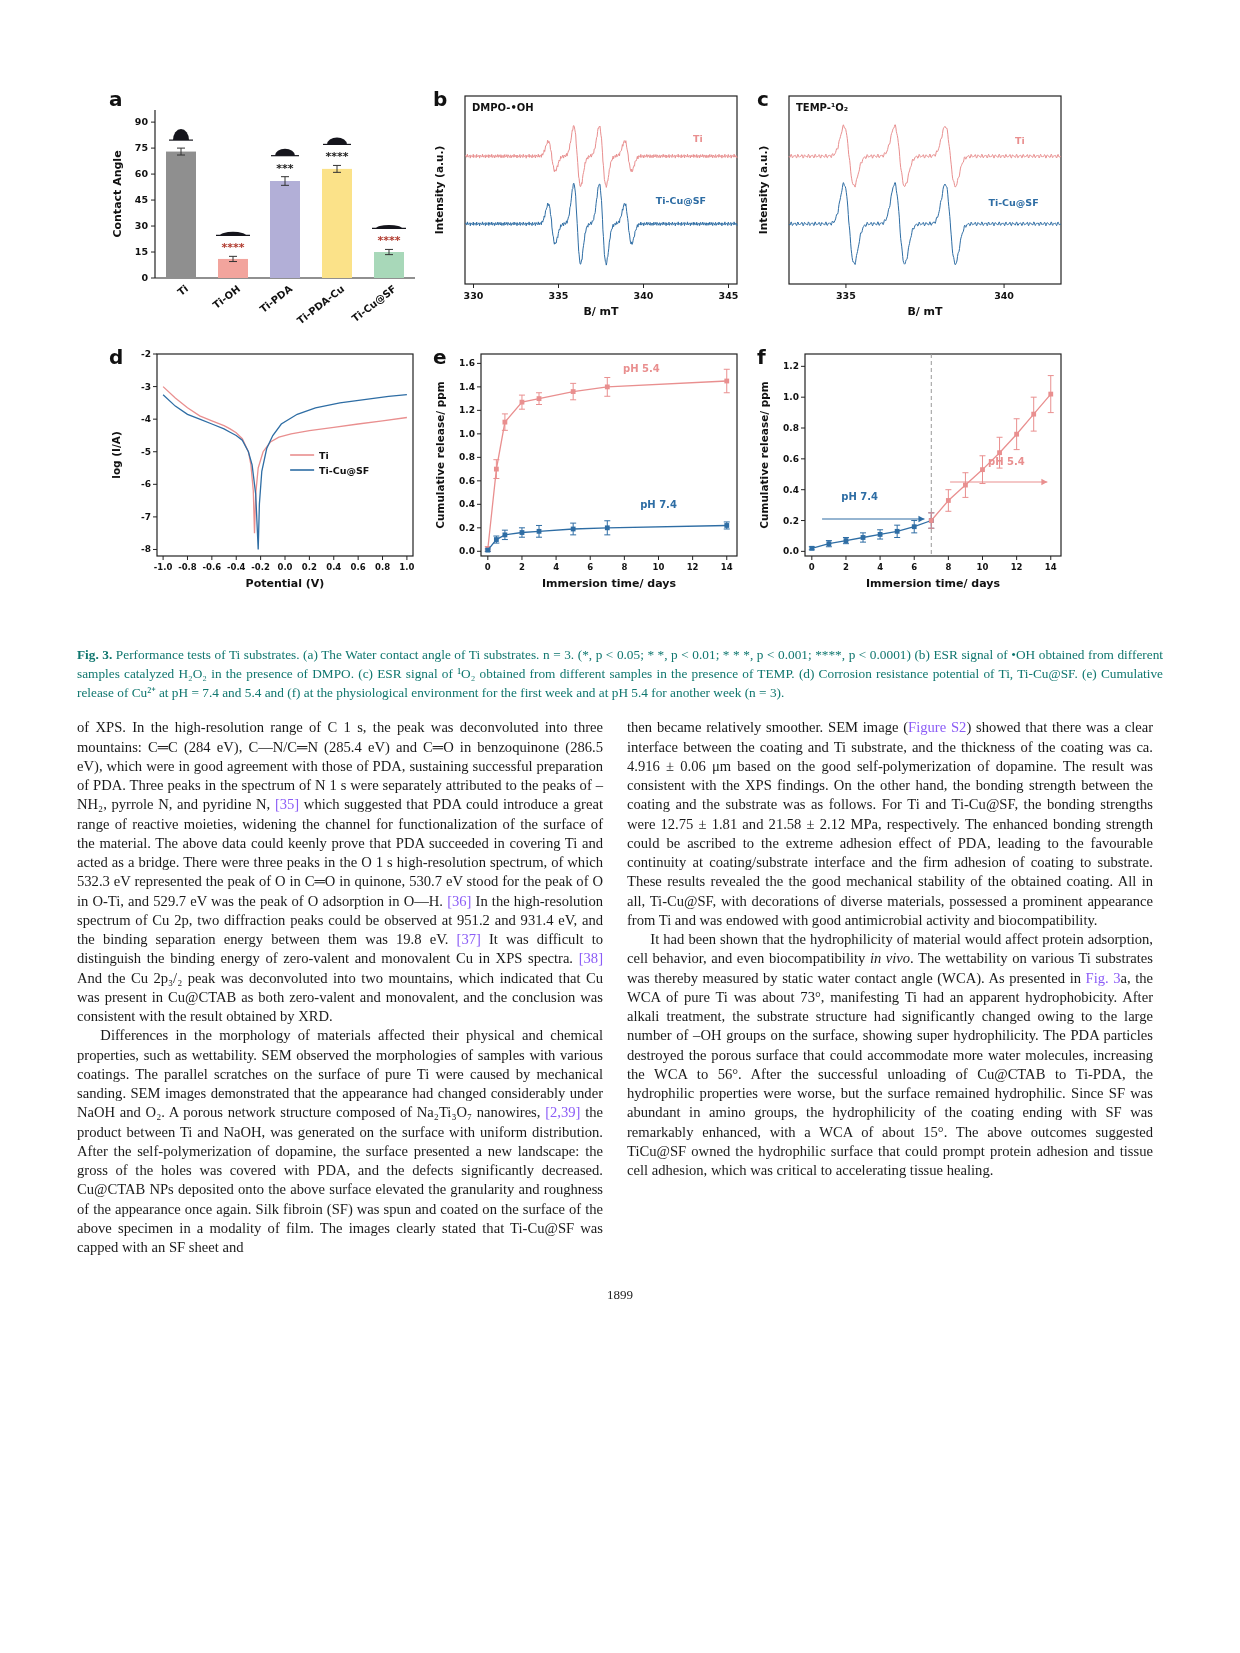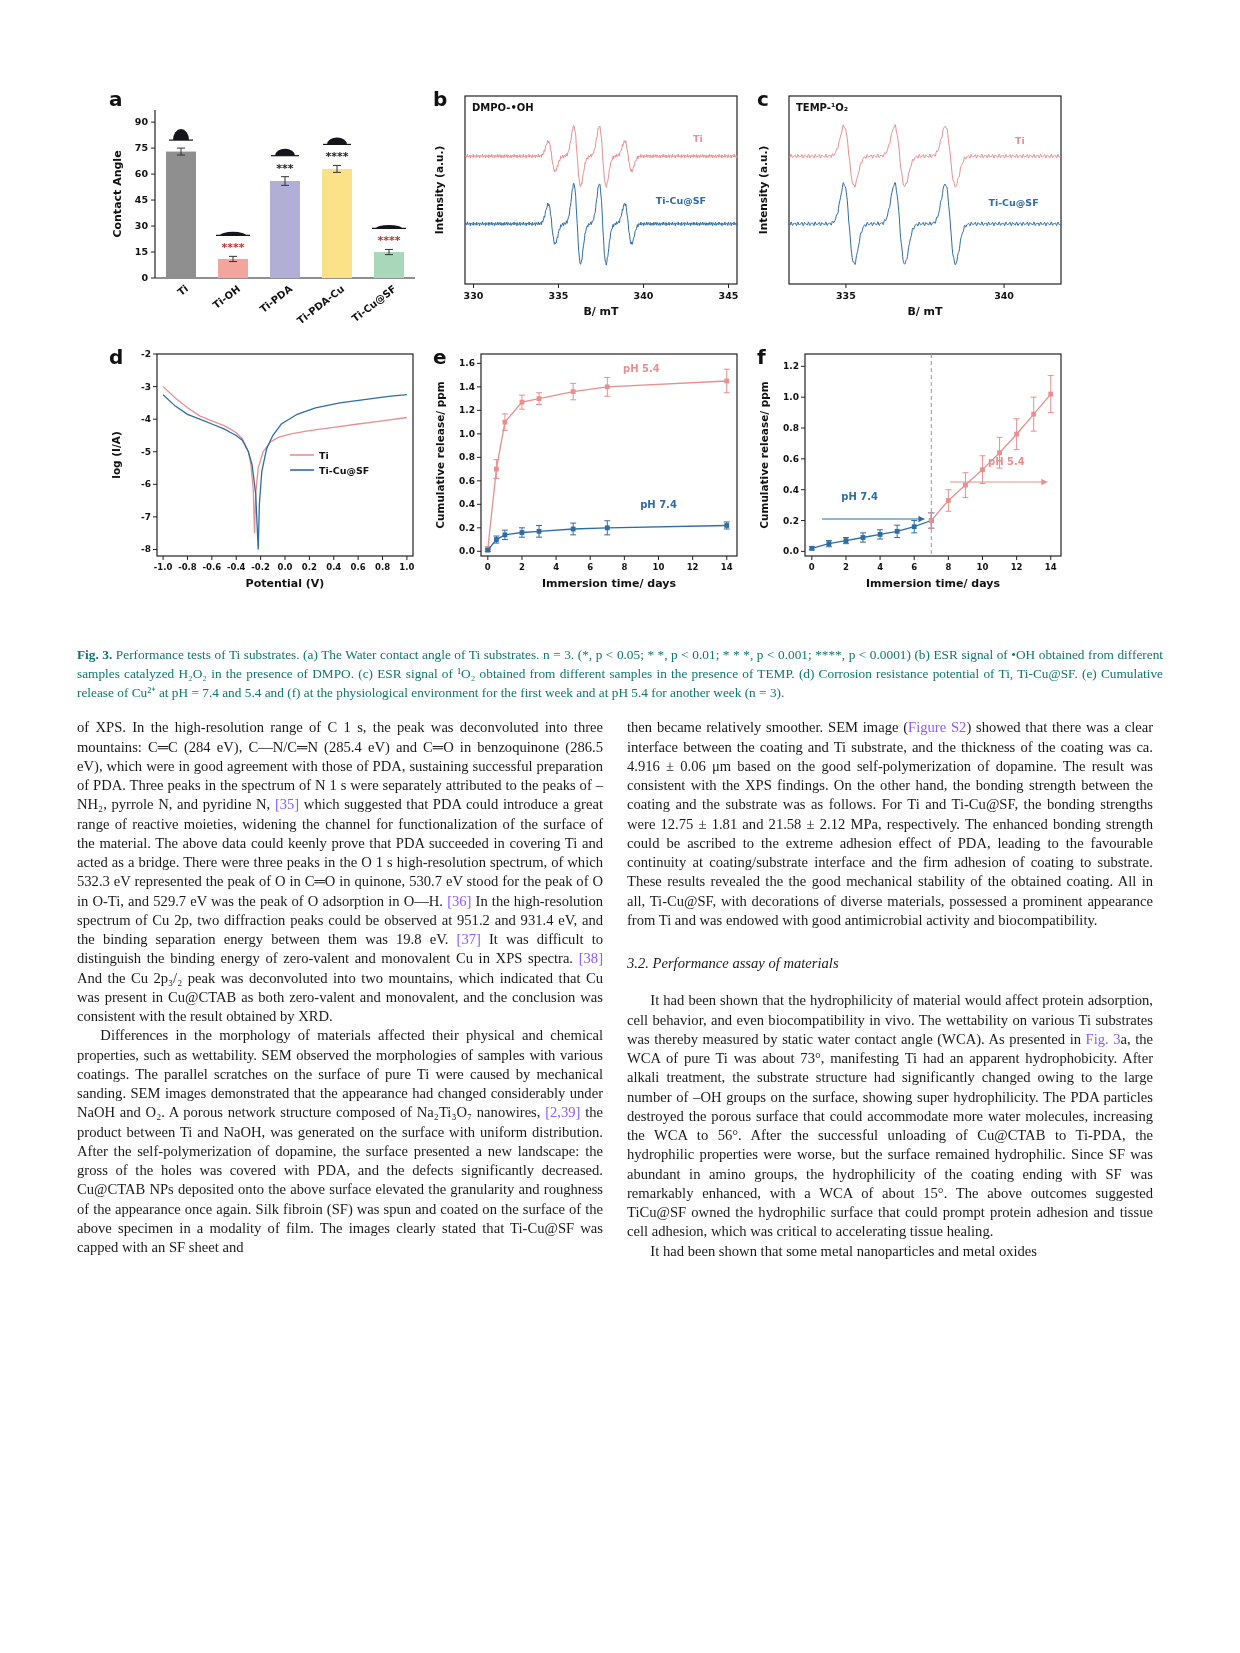--- a/index.html
+++ b/index.html
@@ -7,21 +7,21 @@
   body{width:1240px;height:1653px;font-family:"Liberation Serif",serif;color:#1a1a1a;position:relative;overflow:hidden}
   .page{padding:70px 77px 0 77px}
   header{display:flex;justify-content:space-between;align-items:baseline;font-style:italic;font-size:13px;color:#2b2b2b}
   .figure-block{margin-top:16px}
   .figure-grid{margin-left:30px;display:grid;grid-template-columns:repeat(3,316px);column-gap:8px;row-gap:4px}
   .panel{position:relative}
   .panel svg{display:block}
   .caption{margin-top:21px;font-size:13.3px;line-height:1.44;text-align:justify;color:#0f766e}
   .cite{color:#8b5cf6}
   .bold{font-weight:bold}
-  .ital{}
+  .ital{font-style:italic}
   .body-columns{display:flex;column-gap:24px;margin-top:16px}
   .col{width:526px;font-size:14.6px;line-height:1.32;text-align:justify}
   .para{margin:0}
   .para.indent{text-indent:1.6em}
   .section-heading{font-style:italic;font-weight:normal;font-size:14.6px;margin:24px 0 18px 0}
   footer{text-align:center;margin-top:30px;font-size:13px;color:#222}
 </style>
 </head>
 <body>
 
@@ -404,20 +404,21 @@
     <div class="caption"><span class="bold">Fig. 3.</span><span> Performance tests of Ti substrates. (a) The Water contact angle of Ti substrates. n = 3. (*, p &lt; 0.05; * *, p &lt; 0.01; * * *, p &lt; 0.001; ****, p &lt; 0.0001) (b) ESR signal of •OH obtained from different samples catalyzed H₂O₂ in the presence of DMPO. (c) ESR signal of ¹O₂ obtained from different samples in the presence of TEMP. (d) Corrosion resistance potential of Ti, Ti-Cu@SF. (e) Cumulative release of Cu²⁺ at pH = 7.4 and 5.4 and (f) at the physiological environment for the first week and at pH 5.4 for another week (n = 3).</span></div>
   </div>
 
   <main class="body-columns">
     <div class="col">
       <p class="para"><span>of XPS. In the high-resolution range of C 1 s, the peak was deconvoluted into three mountains: C═C (284 eV), C—N/C═N (285.4 eV) and C═O in benzoquinone (286.5 eV), which were in good agreement with those of PDA, sustaining successful preparation of PDA. Three peaks in the spectrum of N 1 s were separately attributed to the peaks of –NH₂, pyrrole N, and pyridine N, </span><span class="cite">[35]</span><span> which suggested that PDA could introduce a great range of reactive moieties, widening the channel for functionalization of the surface of the material. The above data could keenly prove that PDA succeeded in covering Ti and acted as a bridge. There were three peaks in the O 1 s high-resolution spectrum, of which 532.3 eV represented the peak of O in C═O in quinone, 530.7 eV stood for the peak of O in O-Ti, and 529.7 eV was the peak of O adsorption in O—H. </span><span class="cite">[36]</span><span> In the high-resolution spectrum of Cu 2p, two diffraction peaks could be observed at 951.2 and 931.4 eV, and the binding separation energy between them was 19.8 eV. </span><span class="cite">[37]</span><span> It was difficult to distinguish the binding energy of zero-valent and monovalent Cu in XPS spectra. </span><span class="cite">[38]</span><span> And the Cu 2p₃/₂ peak was deconvoluted into two mountains, which indicated that Cu was present in Cu@CTAB as both zero-valent and monovalent, and the conclusion was consistent with the result obtained by XRD.</span></p>
       <p class="para indent"><span>Differences in the morphology of materials affected their physical and chemical properties, such as wettability. SEM observed the morphologies of samples with various coatings. The parallel scratches on the surface of pure Ti were caused by mechanical sanding. SEM images demonstrated that the appearance had changed considerably under NaOH and O₂. A porous network structure composed of Na₂Ti₃O₇ nanowires, </span><span class="cite">[2,39]</span><span> the product between Ti and NaOH, was generated on the surface with uniform distribution. After the self-polymerization of dopamine, the surface presented a new landscape: the gross of the holes was covered with PDA, and the defects significantly decreased. Cu@CTAB NPs deposited onto the above surface elevated the granularity and roughness of the appearance once again. Silk fibroin (SF) was spun and coated on the surface of the above specimen in a modality of film. The images clearly stated that Ti-Cu@SF was capped with an SF sheet and</span></p>
     </div>
     <div class="col">
       <p class="para"><span>then became relatively smoother. SEM image (</span><span class="cite">Figure S2</span><span>) showed that there was a clear interface between the coating and Ti substrate, and the thickness of the coating was ca. 4.916 ± 0.06 μm based on the good self-polymerization of dopamine. The result was consistent with the XPS findings. On the other hand, the bonding strength between the coating and the substrate was as follows. For Ti and Ti-Cu@SF, the bonding strengths were 12.75 ± 1.81 and 21.58 ± 2.12 MPa, respectively. The enhanced bonding strength could be ascribed to the extreme adhesion effect of PDA, leading to the favourable continuity at coating/substrate interface and the firm adhesion of coating to substrate. These results revealed the the good mechanical stability of the obtained coating. All in all, Ti-Cu@SF, with decorations of diverse materials, possessed a prominent appearance from Ti and was endowed with good antimicrobial activity and biocompatibility.</span></p>
-      <h3 class="section-heading">3.2.  Performance assay of materials</h3>
       <p class="para indent"><span>It had been shown that the hydrophilicity of material would affect protein adsorption, cell behavior, and even biocompatibility </span><span class="ital">in vivo</span><span>. The wettability on various Ti substrates was thereby measured by static water contact angle (WCA). As presented in </span><span class="cite">Fig. 3</span><span>a, the WCA of pure Ti was about 73°, manifesting Ti had an apparent hydrophobicity. After alkali treatment, the substrate structure had significantly changed owing to the large number of –OH groups on the surface, showing super hydrophilicity. The PDA particles destroyed the porous surface that could accommodate more water molecules, increasing the WCA to 56°. After the successful unloading of Cu@CTAB to Ti-PDA, the hydrophilic properties were worse, but the surface remained hydrophilic. Since SF was abundant in amino groups, the hydrophilicity of the coating ending with SF was remarkably enhanced, with a WCA of about 15°. The above outcomes suggested TiCu@SF owned the hydrophilic surface that could prompt protein adhesion and tissue cell adhesion, which was critical to accelerating tissue healing.</span></p>
-      <p class="para indent"><span>It had been shown that some metal nanoparticles and metal oxides</span></p>
     </div>
   </main>
 
+  <footer>
+    <span>1899</span>
+  </footer>
 
 </div>
 
 </body></html>

